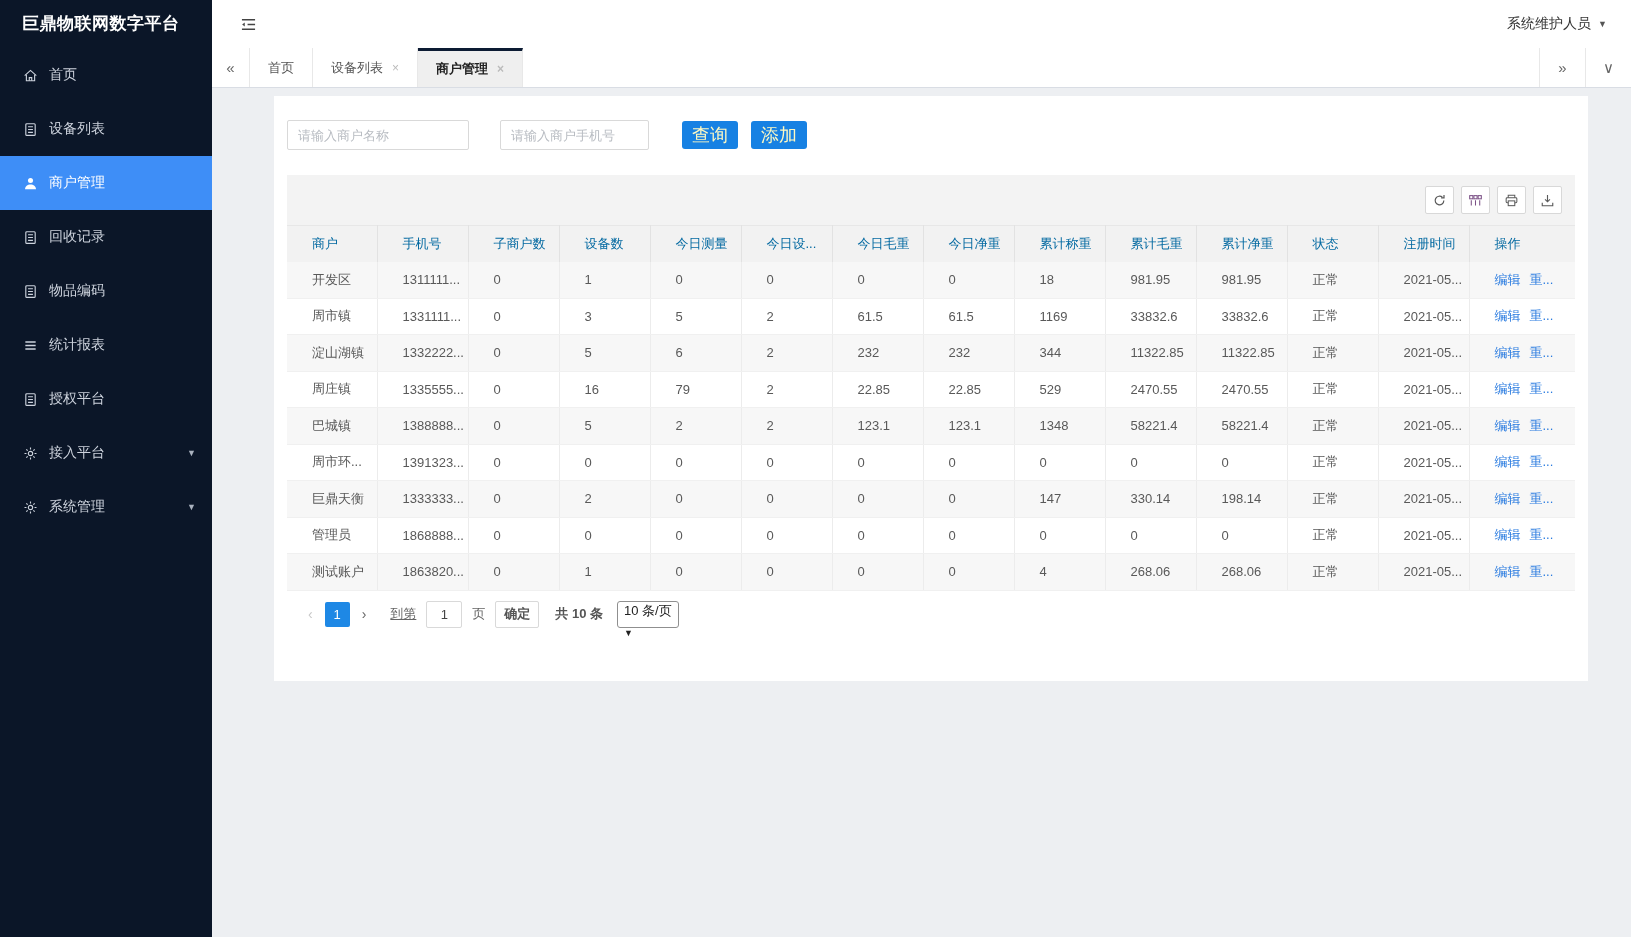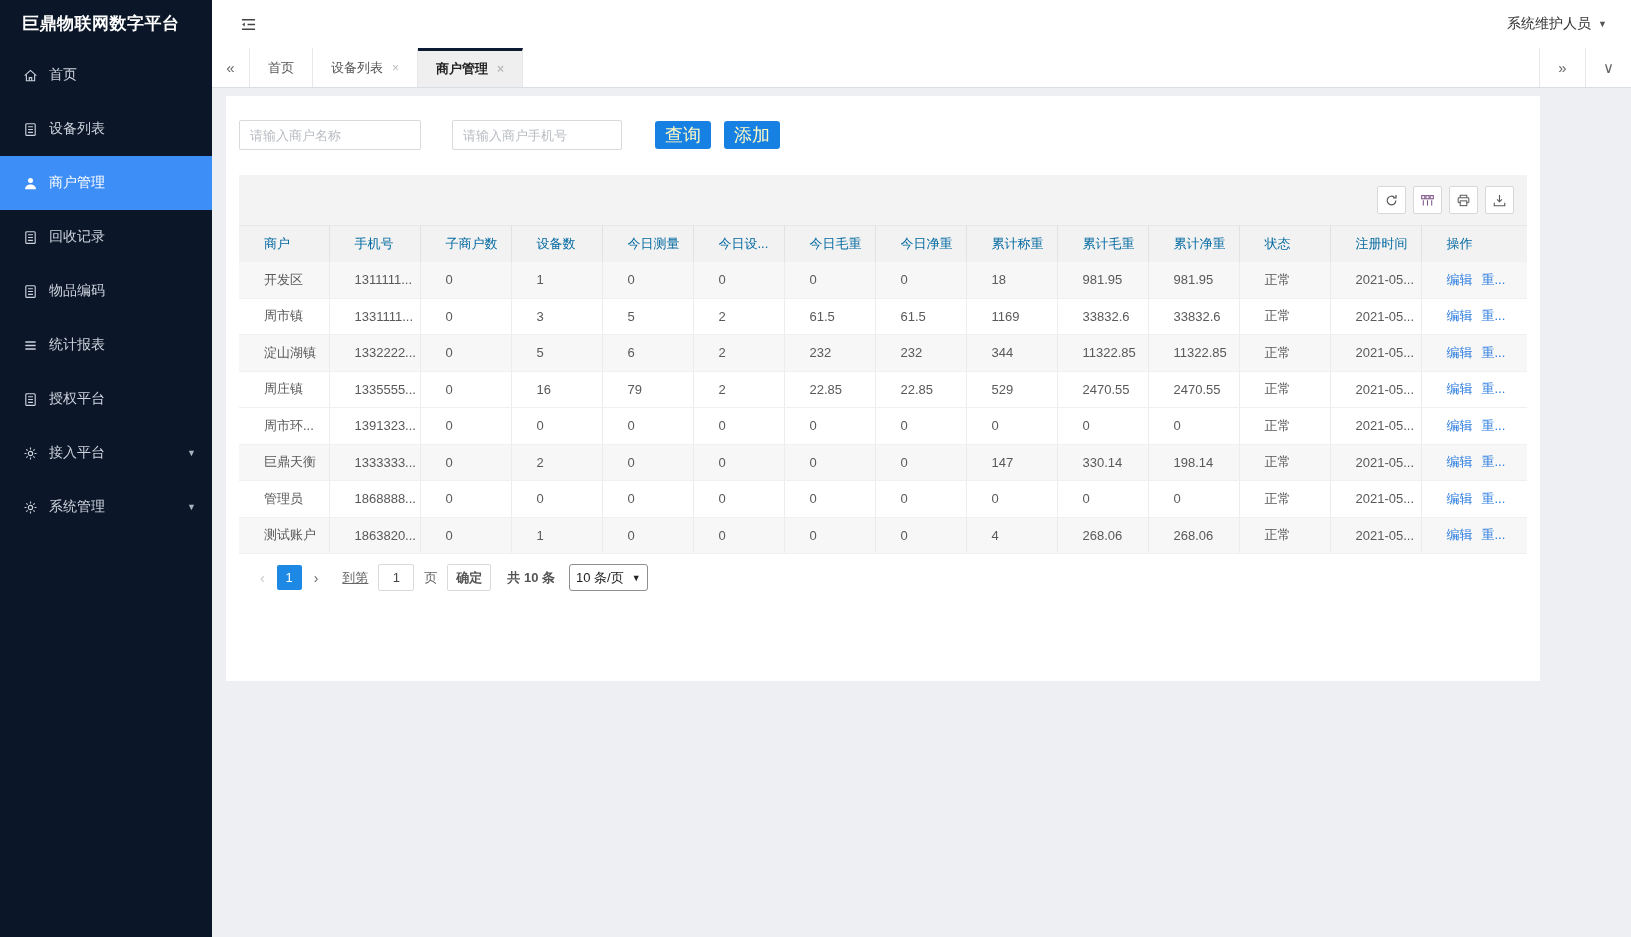--- a/index.html
+++ b/index.html
@@ -33,29 +33,29 @@
   .tab-nav { width:38px; display:flex; align-items:center; justify-content:center;
     color:#666; font-size:15px; border-right:1px solid #e8e8e8; cursor:pointer; }
   .tab { display:flex; align-items:center; gap:9px; padding:0 18px; font-size:13px;
     color:#555; border-right:1px solid #e8e8e8; cursor:pointer; position:relative; }
   .tab .x { color:#bbb; font-size:12px; }
   .tab.active { background:#efefef; color:#222; font-weight:bold;
     border-top:3px solid #0c1b33; }
   .tab-spacer { flex:1; }
   .tab-nav.right { border-right:none; border-left:1px solid #e8e8e8; width:46px; }
 
-  .content { flex:1; background:#edeff2; padding:8px 5px 0 14px; }
+  .content { flex:1; background:#edeff2; padding:8px 5px 0 14px;margin-left:48px; }
   .card { width:1314px; height:585px; background:#fff; padding:24px 13px 0 13px; }
 
   
   .search-row { display:flex; align-items:center; }
   .s-input { width:182px; height:30px; border:1px solid #d9d9d9; border-radius:2px;
     padding:0 10px; font-size:13px; color:#333; outline:none; }
   .s-input::placeholder { color:#b8bcc2; }
-  .s-input + .s-input { width:170px; margin-left:31px; }
+  .s-input + .s-input { width:149px; margin-left:31px; }
   .btn-blue { height:28px; padding:0 10px; background:#1781e3; color:#fef9c3;
     border:none; border-radius:3px; font-size:18px; cursor:pointer; }
   .btn-query { margin-left:33px; }
   .btn-add { margin-left:13px; }
 
   
   .toolbar { margin-top:25px; height:50px; background:#f3f3f3; display:flex;
     align-items:center; justify-content:flex-end; gap:7px; padding-right:13px; }
   .tool-btn { width:29px; height:28px; background:#fff; border:1px solid #d8d8d8;
     border-radius:2px; display:flex; align-items:center; justify-content:center;
@@ -85,22 +85,22 @@
     font-size:13px; margin:0 4px; cursor:pointer; }
   .pg-next { color:#666; font-size:14px; padding:0 8px; cursor:pointer; }
   .pg-label { margin-left:16px;text-decoration:underline; }
   .pg-input { width:36px; height:27px; border:1px solid #d9d9d9; border-radius:2px;
     text-align:center; font-size:13px; color:#444; margin:0 10px; outline:none; }
   .pg-confirm { height:27px; padding:0 8px; background:#fff; border:1px solid #d9d9d9;
     border-radius:2px; font-size:13px; font-weight:bold; color:#555; margin-left:10px;
     cursor:pointer; }
   .pg-total { margin-left:16px; font-weight:bold; color:#555; }
   .pg-size { margin-left:14px; height:27px; border:1px solid #8f8f8f; border-radius:3px;
-    display:flex; align-items:center; padding:0 6px; gap:8px; color:#222;
-    font-size:13px; cursor:pointer; background:#fff; }
+    display:flex; align-items:flex-start; padding:0 6px; gap:8px; color:#222;
+    font-size:13px; cursor:pointer; background:#fff;flex-direction:column; }
   .pg-size .arr { font-size:9px; color:#222; }
 </style>
 </head>
 <body>
 
 <div class="sidebar">
   <div class="side-title">巨鼎物联网数字平台</div>
   <div id="side-items">
       <div class="side-item">
         <span class="s-icon">
@@ -356,20 +356,36 @@
               <td>2</td>
               <td>22.85</td>
               <td>22.85</td>
               <td>529</td>
               <td>2470.55</td>
               <td>2470.55</td>
               <td>正常</td>
               <td>2021-05...</td>
               <td><a>编辑</a><a>重...</a></td>
             </tr>
+            <tr class="zebra">
+              <td>巴城镇</td>
+              <td>1388888...</td>
+              <td>0</td>
+              <td>5</td>
+              <td>2</td>
+              <td>2</td>
+              <td>123.1</td>
+              <td>123.1</td>
+              <td>1348</td>
+              <td>58221.4</td>
+              <td>58221.4</td>
+              <td>正常</td>
+              <td>2021-05...</td>
+              <td><a>编辑</a><a>重...</a></td>
+            </tr>
             <tr class="">
               <td>周市环...</td>
               <td>1391323...</td>
               <td>0</td>
               <td>0</td>
               <td>0</td>
               <td>0</td>
               <td>0</td>
               <td>0</td>
               <td>0</td>

